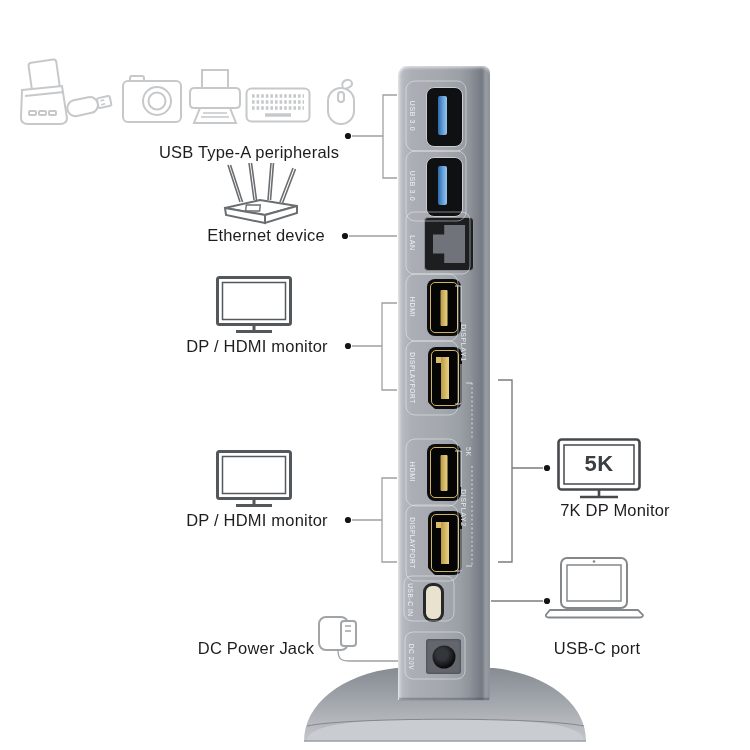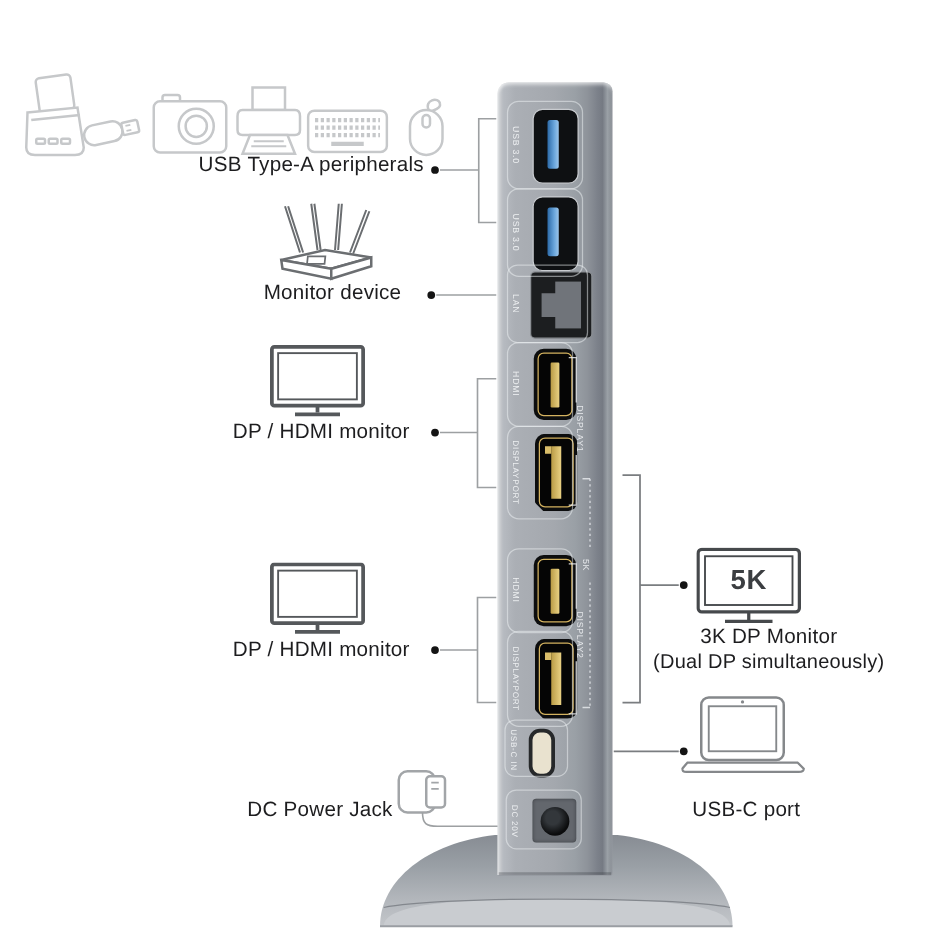--- a/index.html
+++ b/index.html
@@ -296,22 +296,21 @@
 
   <svg class="icon" style="left:545px;top:556px" width="100" height="64" viewBox="0 0 100 64">
     <g stroke="#85888b" fill="#fff">
       <rect x="16" y="2" width="66" height="50" rx="6" stroke-width="2"></rect>
       <rect x="22" y="9" width="54" height="36" stroke-width="1.5" fill="none"></rect>
       <circle cx="49" cy="5.5" r="1.3" fill="#85888b" stroke="none"></circle>
       <path d="M5 54 H93 L98 59 Q98 61.5 94 61.5 H4 Q0.8 61.5 0.8 59 Z" stroke-width="1.8"></path>
     </g>
   </svg>
 
-  <div class="lbl txt" style="left:249px;top:132px">USB Type-A peripherals</div>
-  <div class="lbl txt" style="left:266px;top:235px">Monitor device</div>
+  <div class="lbl txt" style="left:249px;top:152px">USB Type-A peripherals</div>
+  <div class="lbl txt" style="left:266px;top:235px">Ethernet device</div>
   <div class="lbl txt" style="left:257px;top:346px">DP / HDMI monitor</div>
   <div class="lbl txt" style="left:257px;top:520px">DP / HDMI monitor</div>
   <div class="lbl txt" style="left:256px;top:648px">DC Power Jack</div>
-  <div class="lbl txt" style="left:615px;top:510px">3K DP Monitor</div>
-  <div class="lbl txt sub" style="left:615px;top:530px">(Dual DP simultaneously)</div>
+  <div class="lbl txt" style="left:615px;top:510px">7K DP Monitor</div>
   <div class="lbl txt" style="left:597px;top:648px">USB-C port</div>
 
 </div>
 
 </body></html>

